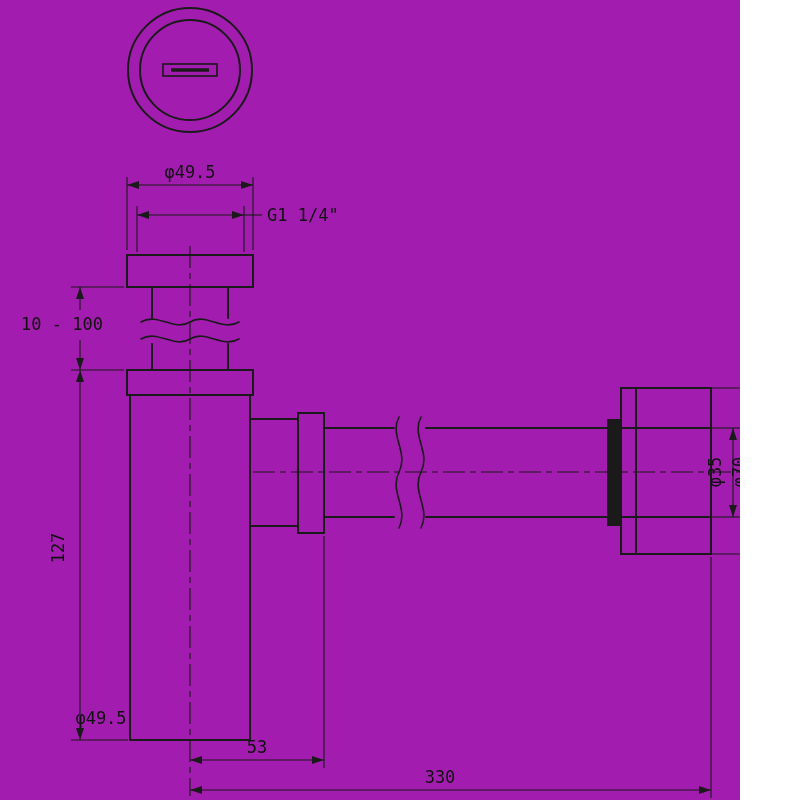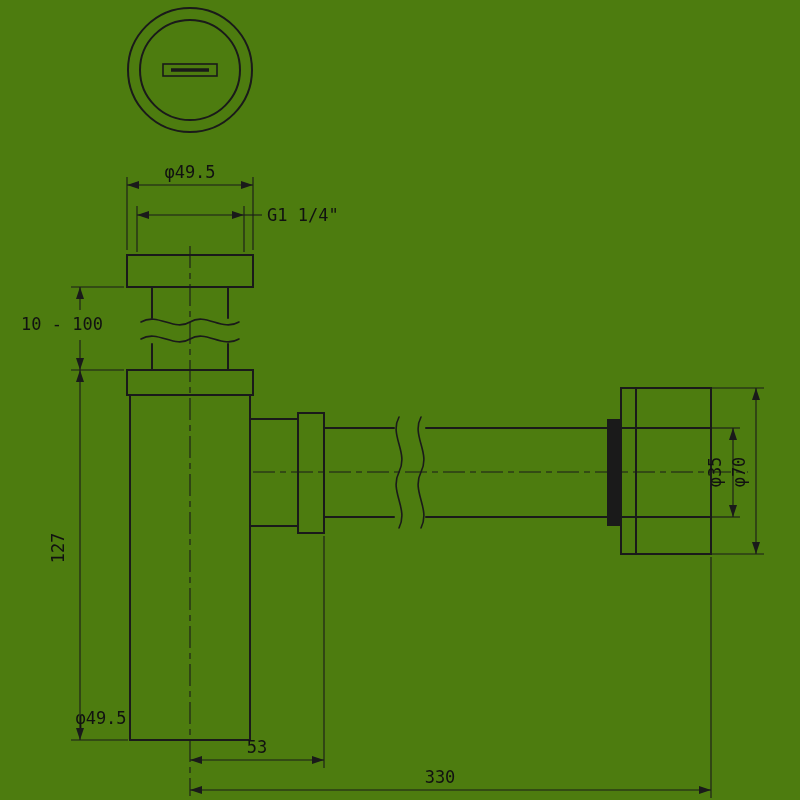--- a/index.html
+++ b/index.html
@@ -3,23 +3,23 @@
 <meta charset="utf-8">
 <style>
   html, body {
     margin: 0;
     padding: 0;
     background: #ffffff;
     font-family: "DejaVu Sans Mono", "Liberation Mono", monospace;
   }
   .stage {
     position: relative;
-    width: 800px;
+    width: 740px;
     height: 800px;
-    background: #4d7c0f;
+    background: #a21caf;
     overflow: hidden;
   }
   svg { display: block; }
   .part   { stroke: #1a1a1a; stroke-width: 2;   fill: none; stroke-linecap: round; }
   .thin   { stroke: #1a1a1a; stroke-width: 1.6; fill: none; stroke-linecap: round; }
   .dim    { stroke: #1a1a1a; stroke-width: 1.1; fill: none; }
   .center { stroke: #1a1a1a; stroke-width: 1.1; fill: none; stroke-dasharray: 22 5 6 5; }
   .dim-text {
     font-family: "DejaVu Sans Mono", "Liberation Mono", monospace;
     font-size: 17px;

